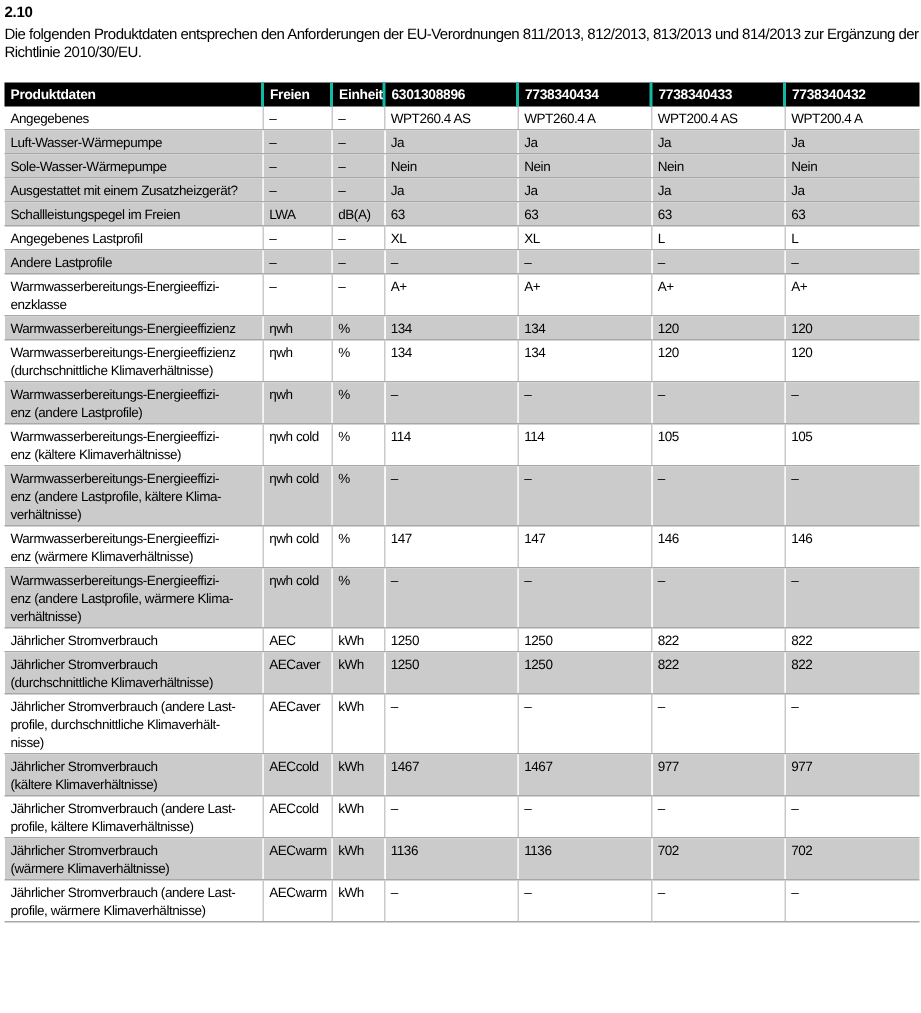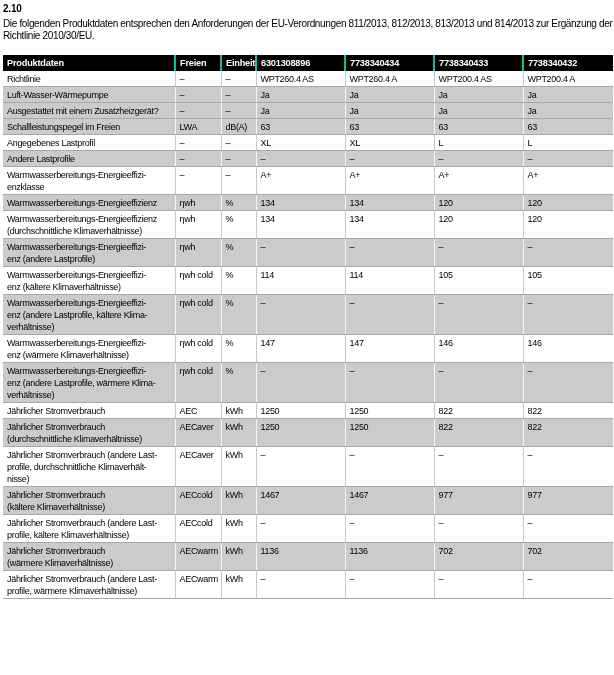--- a/index.html
+++ b/index.html
@@ -91,36 +91,45 @@
           <th>Freien</th>
           <th>Einheit</th>
           <th>6301308896</th>
           <th>7738340434</th>
           <th>7738340433</th>
           <th>7738340432</th>
         </tr>
     </thead>
     <tbody>
         <tr class="plain">
-          <td class="lbl">Richtlinie</td>
+          <td class="lbl">Angegebenes</td>
           <td>–</td>
           <td>–</td>
           <td>WPT260.4 AS</td>
           <td>WPT260.4 A</td>
           <td>WPT200.4 AS</td>
           <td>WPT200.4 A</td>
         </tr>
         <tr class="shaded">
           <td class="lbl">Luft-Wasser-Wärmepumpe</td>
           <td>–</td>
           <td>–</td>
           <td>Ja</td>
           <td>Ja</td>
           <td>Ja</td>
           <td>Ja</td>
+        </tr>
+        <tr class="shaded">
+          <td class="lbl">Sole-Wasser-Wärmepumpe</td>
+          <td>–</td>
+          <td>–</td>
+          <td>Nein</td>
+          <td>Nein</td>
+          <td>Nein</td>
+          <td>Nein</td>
         </tr>
         <tr class="shaded">
           <td class="lbl">Ausgestattet mit einem Zusatzheizgerät?</td>
           <td>–</td>
           <td>–</td>
           <td>Ja</td>
           <td>Ja</td>
           <td>Ja</td>
           <td>Ja</td>
         </tr>

